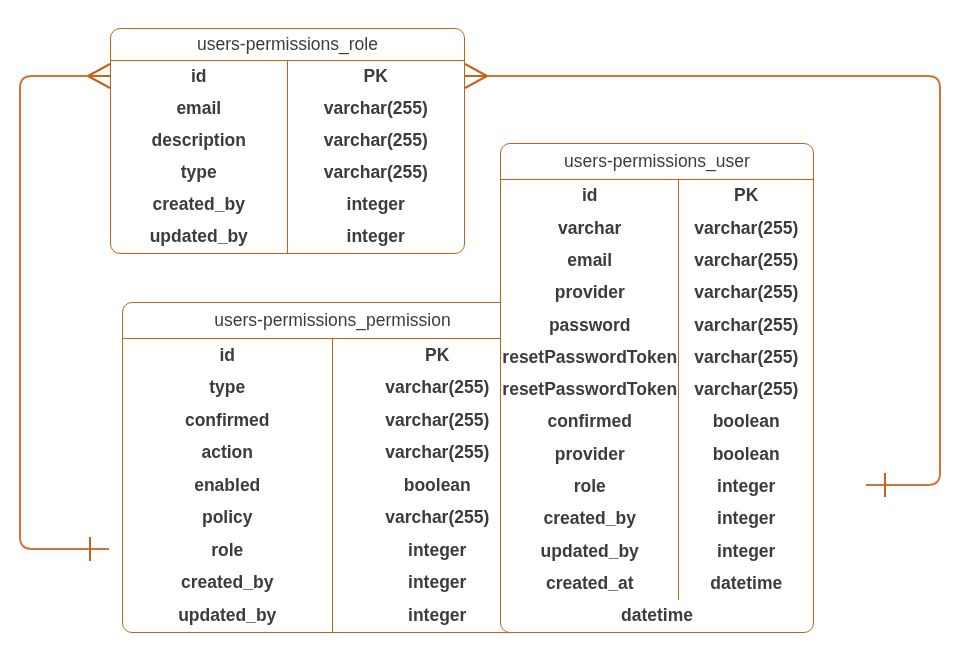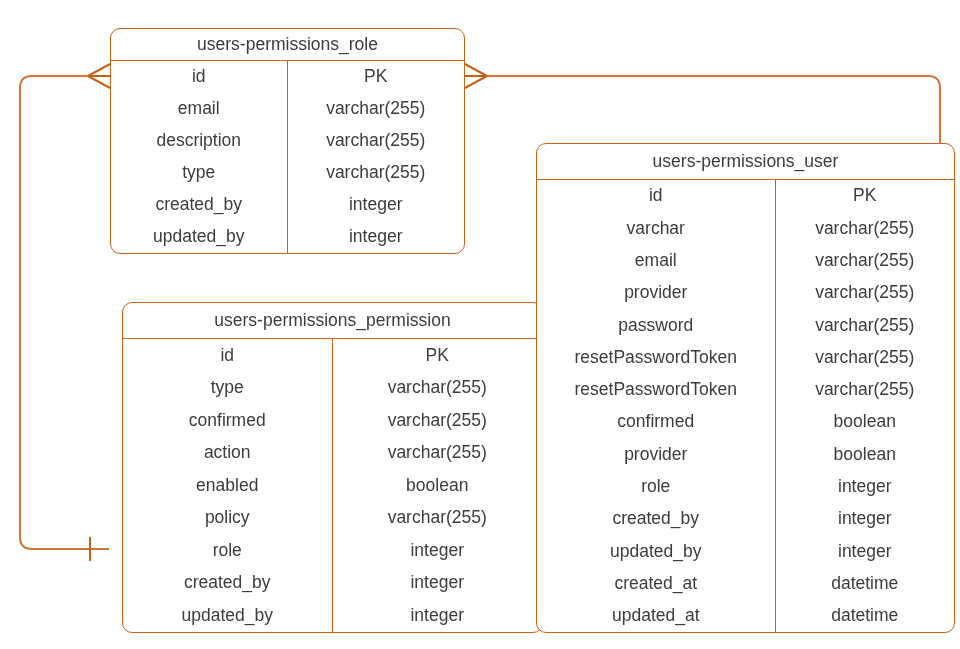--- a/index.html
+++ b/index.html
@@ -25,27 +25,28 @@
   .er-title{
     box-sizing:border-box;height:var(--header-h);
     display:flex;align-items:center;justify-content:center;
     border-bottom:1.5px solid var(--line);
     white-space:nowrap;
   }
   .er-row{display:flex;height:var(--row-h);}
   .er-cell{
     box-sizing:border-box;display:flex;align-items:center;justify-content:center;
     white-space:nowrap;
+    font-weight:bold;
   }
   .er-cell.name{width:var(--name-w);border-right:1.5px solid var(--line);}
   .er-cell.type{flex:1;}
 
   #table-role      {left:110px;top:28px;width:355px;--header-h:32px;--row-h:32px;--name-w:50%;}
   #table-permission{left:122px;top:302px;width:421px;--header-h:36px;--row-h:32.5px;--name-w:50%;}
-  #table-user      {left:536px;top:143px;width:419px;--header-h:36px;--row-h:32.3px;--name-w:57.2%;}
+  #table-user      {left:500px;top:143px;width:314px;--header-h:36px;--row-h:32.3px;--name-w:57.2%;}
 </style>
 </head>
 <body>
 
 <div class="canvas">
 
   <svg class="connectors" viewBox="0 0 960 649" xmlns="http://www.w3.org/2000/svg">
 
     <g>
       <path class="edge" d="M 88 76 H 32 Q 20 76 20 88 V 537 Q 20 549 32 549 H 109"></path>
@@ -181,19 +182,18 @@
         </div>
         <div class="er-row">
           <div class="er-cell name">updated_by</div>
           <div class="er-cell type">integer</div>
         </div>
         <div class="er-row">
           <div class="er-cell name">created_at</div>
           <div class="er-cell type">datetime</div>
         </div>
         <div class="er-row">
-          <div class="er-cell name">updated_at</div>
           <div class="er-cell type">datetime</div>
         </div>
       </div>
   </div>
 
 </div>
 
 </body></html>

